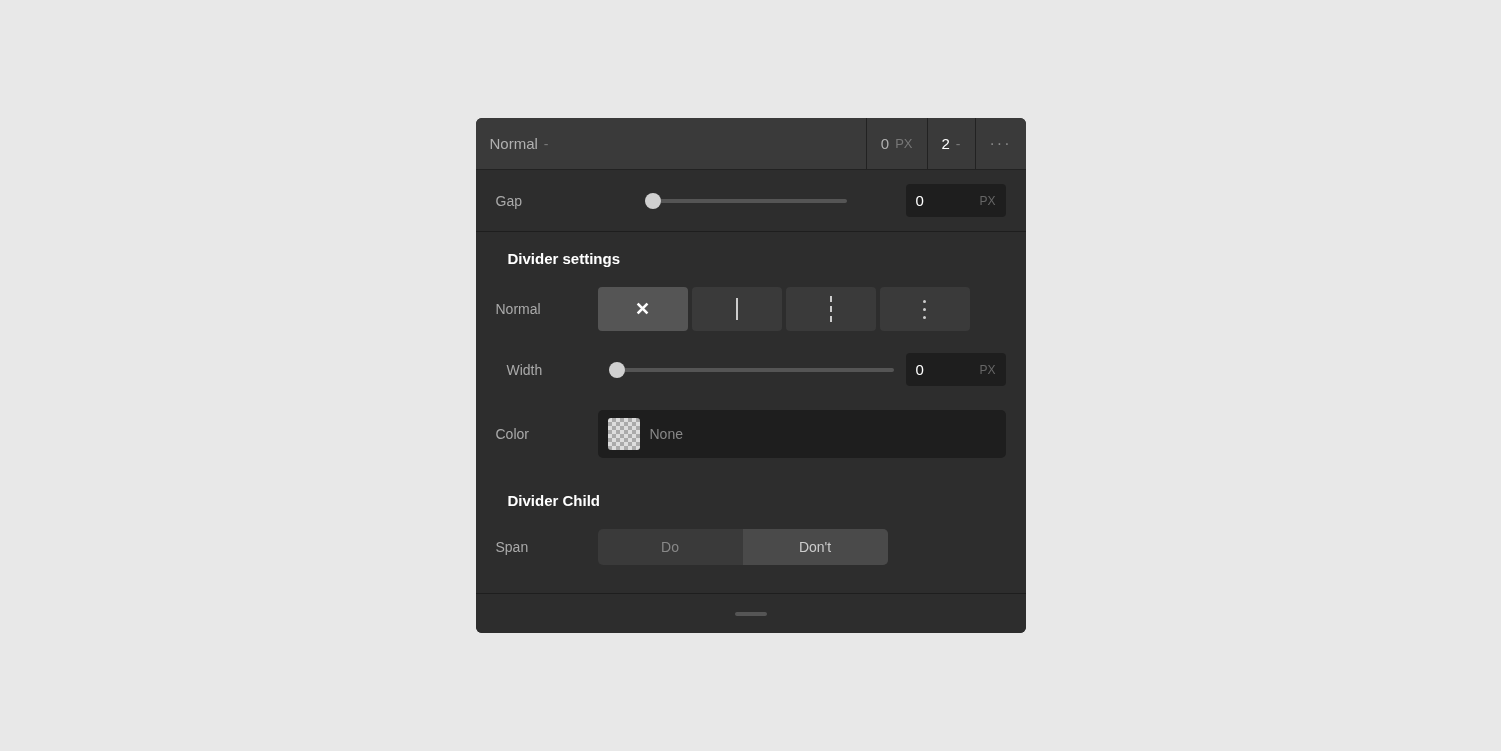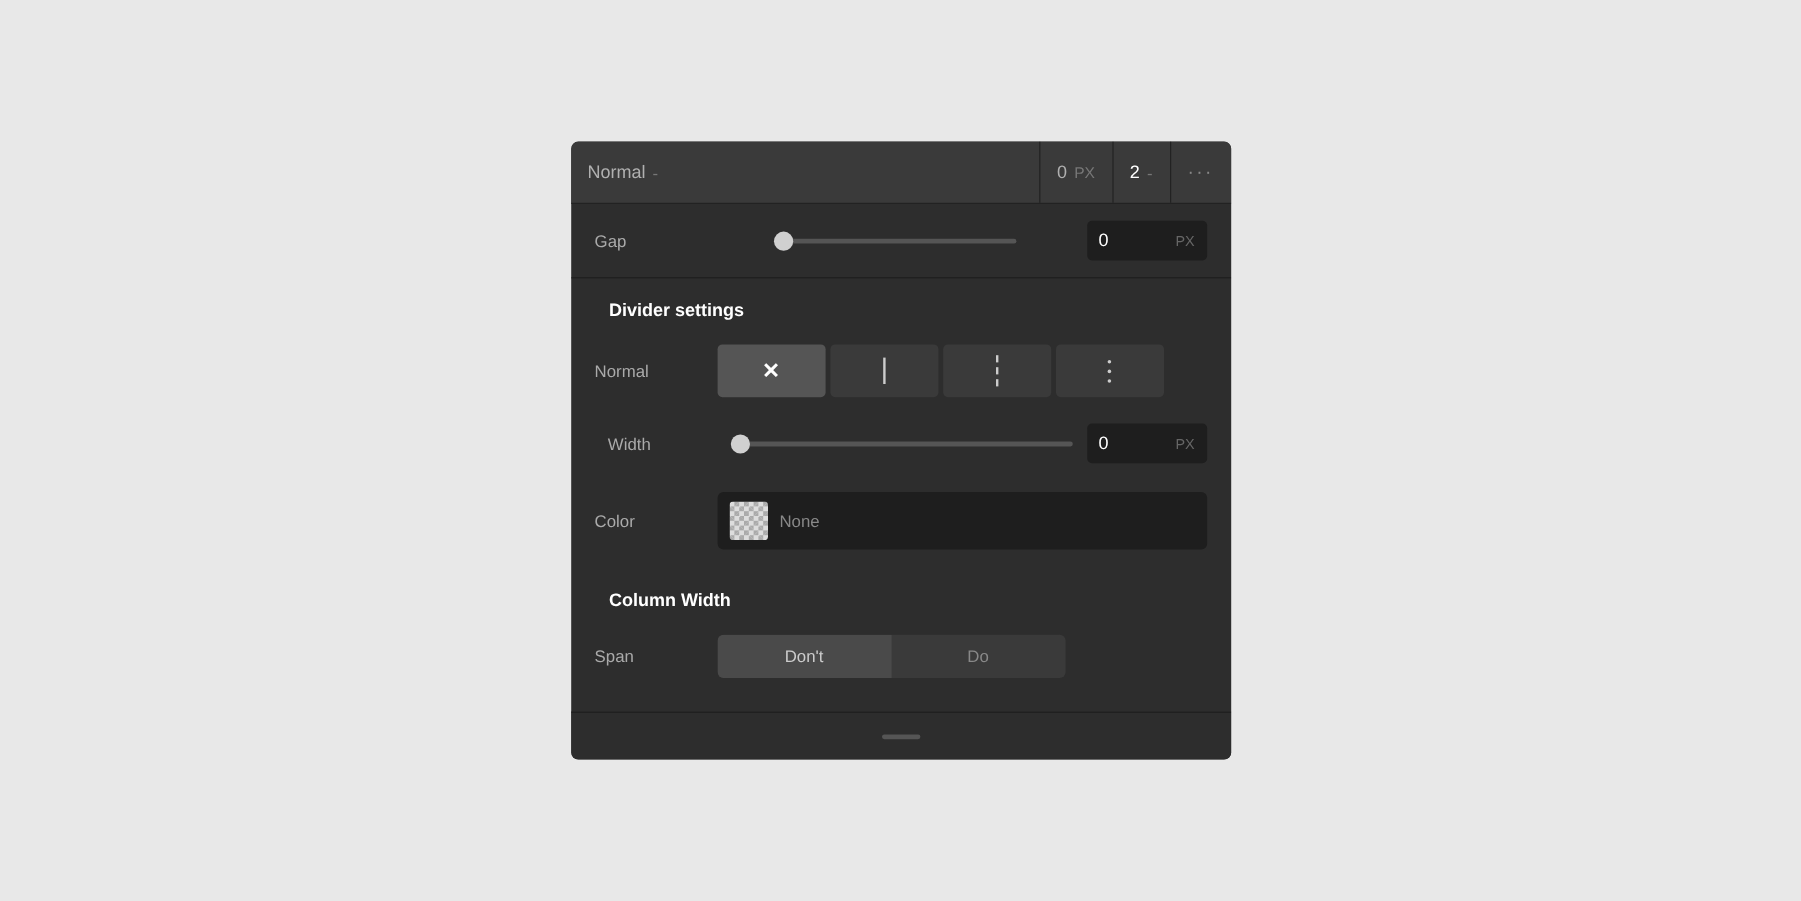--- a/index.html
+++ b/index.html
@@ -438,27 +438,27 @@
       <div class="color-row">
         <span class="row-label">Color</span>
         <div class="color-swatch-container">
           <div class="checkerboard"></div>
           <span class="color-label">None</span>
         </div>
       </div>
     </div>
 
     <div class="column-child-section">
-      <div class="section-heading">Column Width</div>
+      <div class="section-heading">Divider Child</div>
 
       <div class="span-row">
         <span class="row-label">Span</span>
         <div class="span-buttons">
+          <button class="span-btn">Do</button>
           <button class="span-btn active">Don't</button>
-          <button class="span-btn">Do</button>
         </div>
       </div>
     </div>
 
     <div class="bottom-bar">
       <div class="bottom-dot"></div>
     </div>
 
   </div>
 </div>

